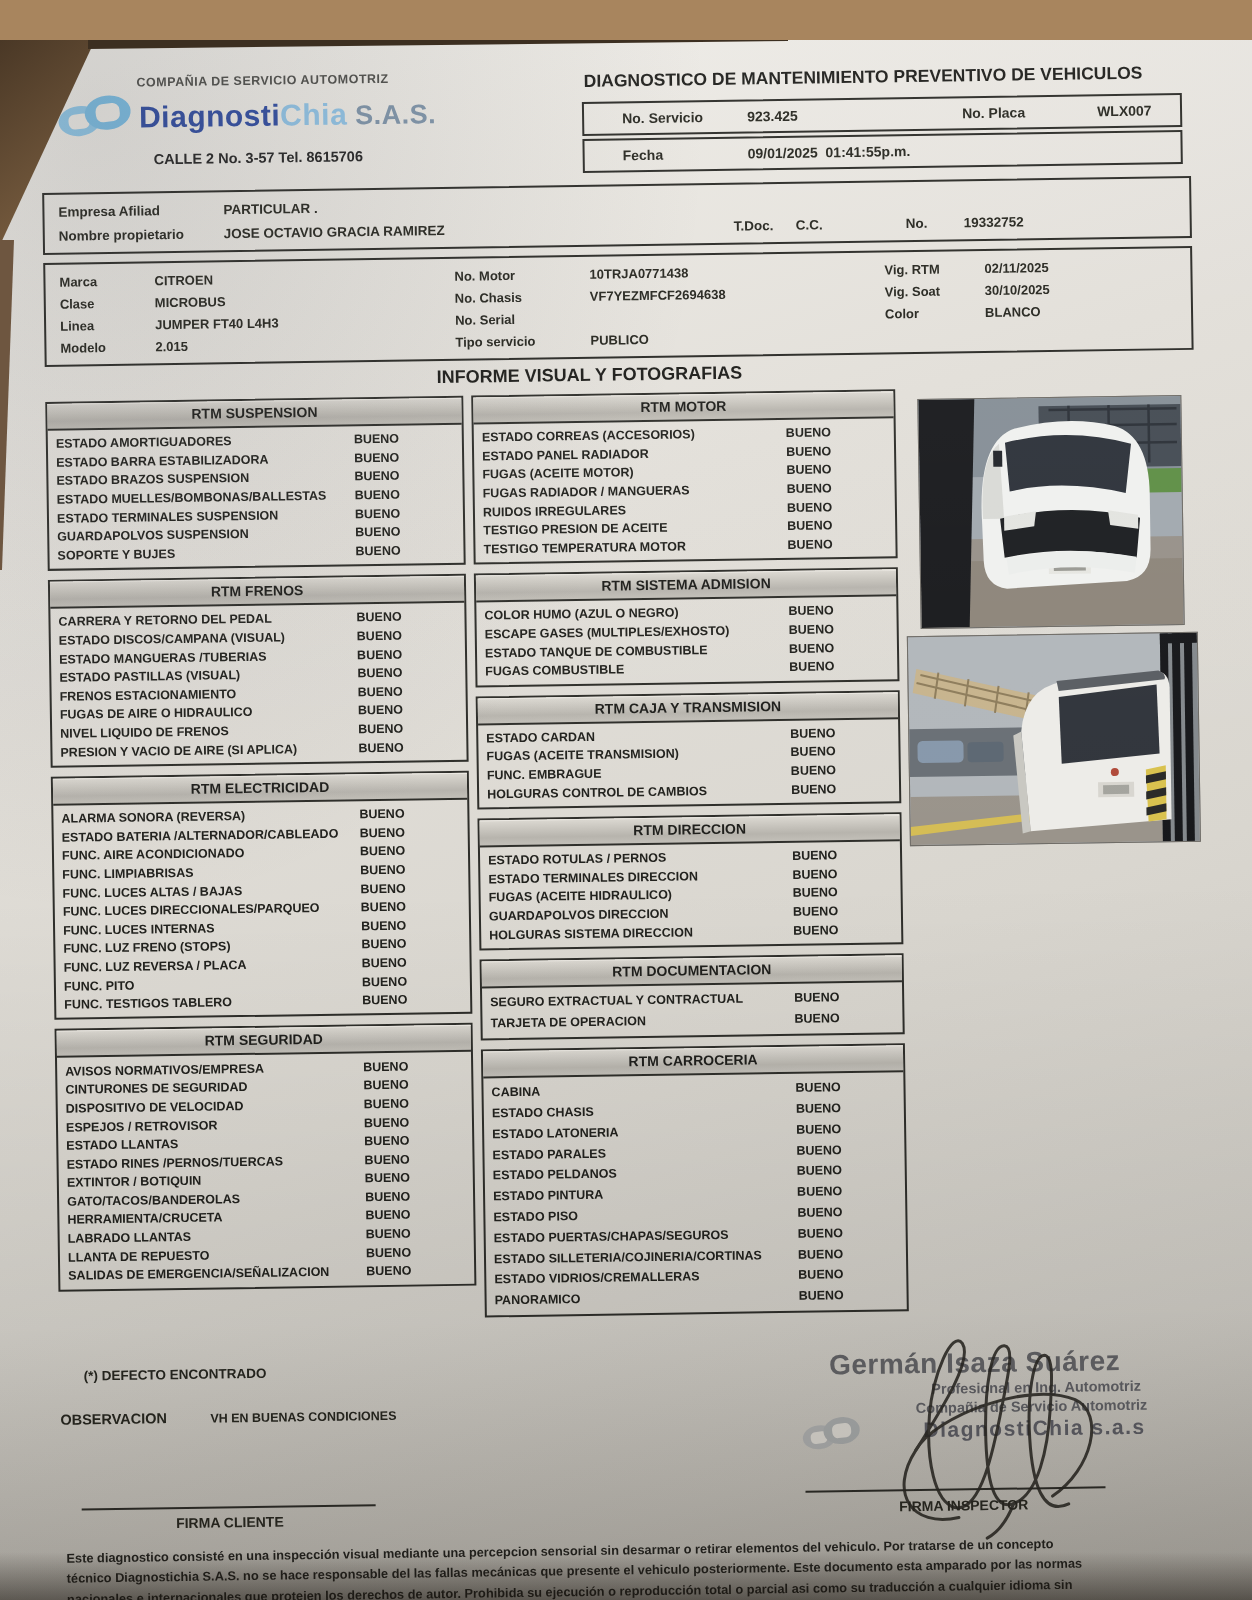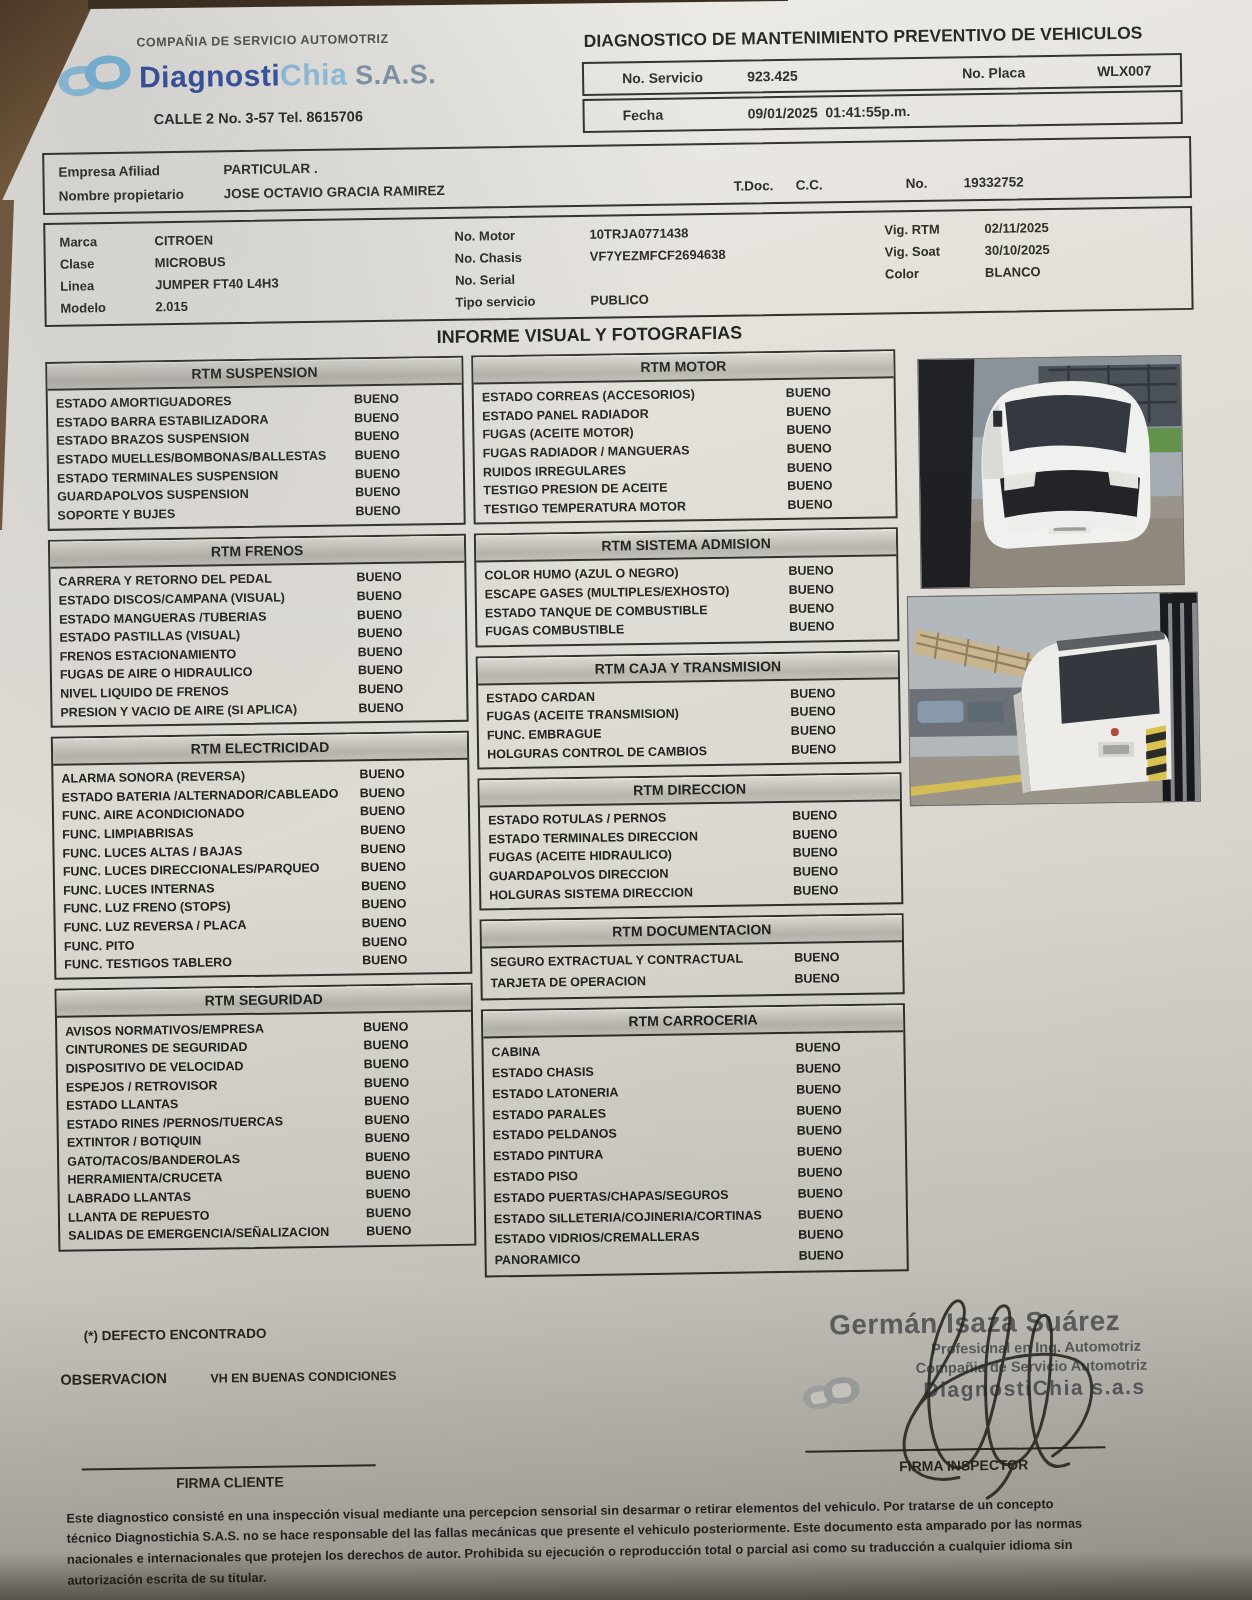--- a/index.html
+++ b/index.html
@@ -1,20 +1,20 @@
 <!DOCTYPE html>
 <html><head>
 <meta charset="utf-8">
 <style>
   html,body{margin:0;padding:0;}
   body{width:1252px;height:1600px;overflow:hidden;position:relative;
        font-family:"Liberation Sans", sans-serif;
        background:#a8855e;}
   #wrap{position:absolute;inset:0;overflow:hidden;
-        background:repeating-linear-gradient(92deg,#b3906a 0 70px,#a27f58 70px 140px,#ae8b63 140px 215px);}
+        background:repeating-linear-gradient(92deg,#b3906a 0 70px,#a27f58 70px 140px,#ae8b63 140px 215px);margin-top:40px;}
   
   #paper{position:absolute;left:-16px;top:-22px;width:1330px;height:1668px;
          transform:rotate(-0.85deg);transform-origin:50% 50%;
          background:linear-gradient(163deg,#efede8 4%,#e2dfd9 32%,#d9d6cf 58%,#ccc9c2 82%,#bcb9b2 100%);
          box-shadow:0 0 40px rgba(40,25,10,.5);}
   #paper::after{content:'';position:absolute;inset:0;pointer-events:none;
          background:radial-gradient(ellipse at 9% 5%,rgba(55,55,60,.16),transparent 36%),
                     linear-gradient(180deg,rgba(255,255,255,.06) 0%,rgba(0,0,0,0) 52%,rgba(0,0,0,.07) 78%,rgba(40,35,28,.28) 95%,rgba(28,24,19,.42) 100%);}
   #wood-corner{position:absolute;left:0;top:0;width:130px;height:215px;z-index:5;
          background:linear-gradient(140deg,#4a3826,#8a6b49);

